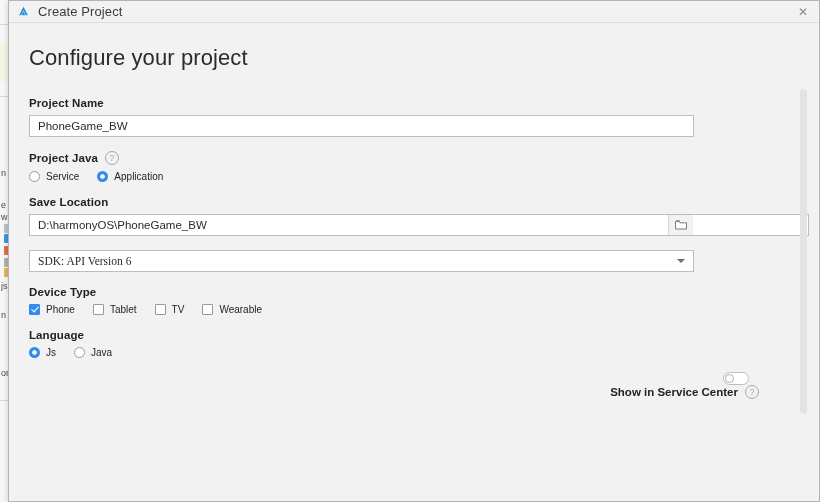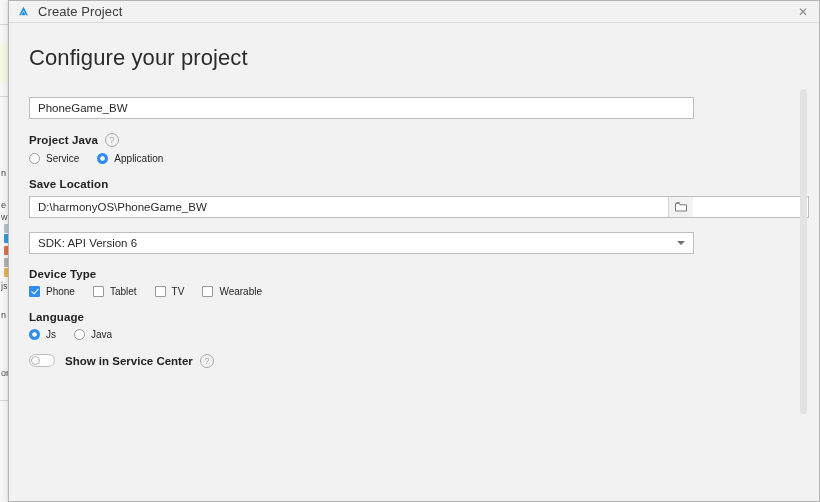--- a/index.html
+++ b/index.html
@@ -259,42 +259,44 @@
     height: 22px;
     border: 1px solid #bdbdbd;
     background: #ffffff;
     box-sizing: border-box;
     display: flex;
     align-items: center;
     padding: 0 8px;
     font-size: 11.5px;
     color: #2b2b2b;
     cursor: default;
+    font-family: Liberation Serif, serif;
   }
   .select-arrow {
     position: absolute;
     right: 1px; top: 1px;
     width: 22px; height: 18px;
     display: flex;
     align-items: center;
     justify-content: center;
   }
   .select-arrow i {
     display: block;
     width: 0; height: 0;
     border-left: 4px solid transparent;
     border-right: 4px solid transparent;
     border-top: 4px solid #6e6e6e;
   }
 
   
   .toggle-row {
     display: flex;
-    align-items: flex-start;
+    align-items: flex-end;
     margin-top: 12px;
+    flex-direction: column;
   }
   .toggle {
     width: 26px; height: 13px;
     border-radius: 7px;
     background: #ffffff;
     border: 1px solid #bcbcbc;
     position: relative;
     box-sizing: border-box;
     margin-right: 10px;
     cursor: default;
@@ -401,20 +403,23 @@
     <span class="title-text">Create Project</span>
     <span class="close-btn">✕</span>
   </div>
 
   <div class="dialog-body">
     <div class="content">
 
       <h1 class="page-title">Configure your project</h1>
 
       <div class="field-group">
+        <div class="field-label">
+          <span>Project Name</span>
+        </div>
         <input class="text-input" type="text" value="PhoneGame_BW" style="">
       </div>
 
       <div class="field-group">
         <div class="field-label">
           <span>Project Java</span>
           <span class="help-icon">?</span>
         </div>
         <div class="radio-row">
           <label class="radio-item">

